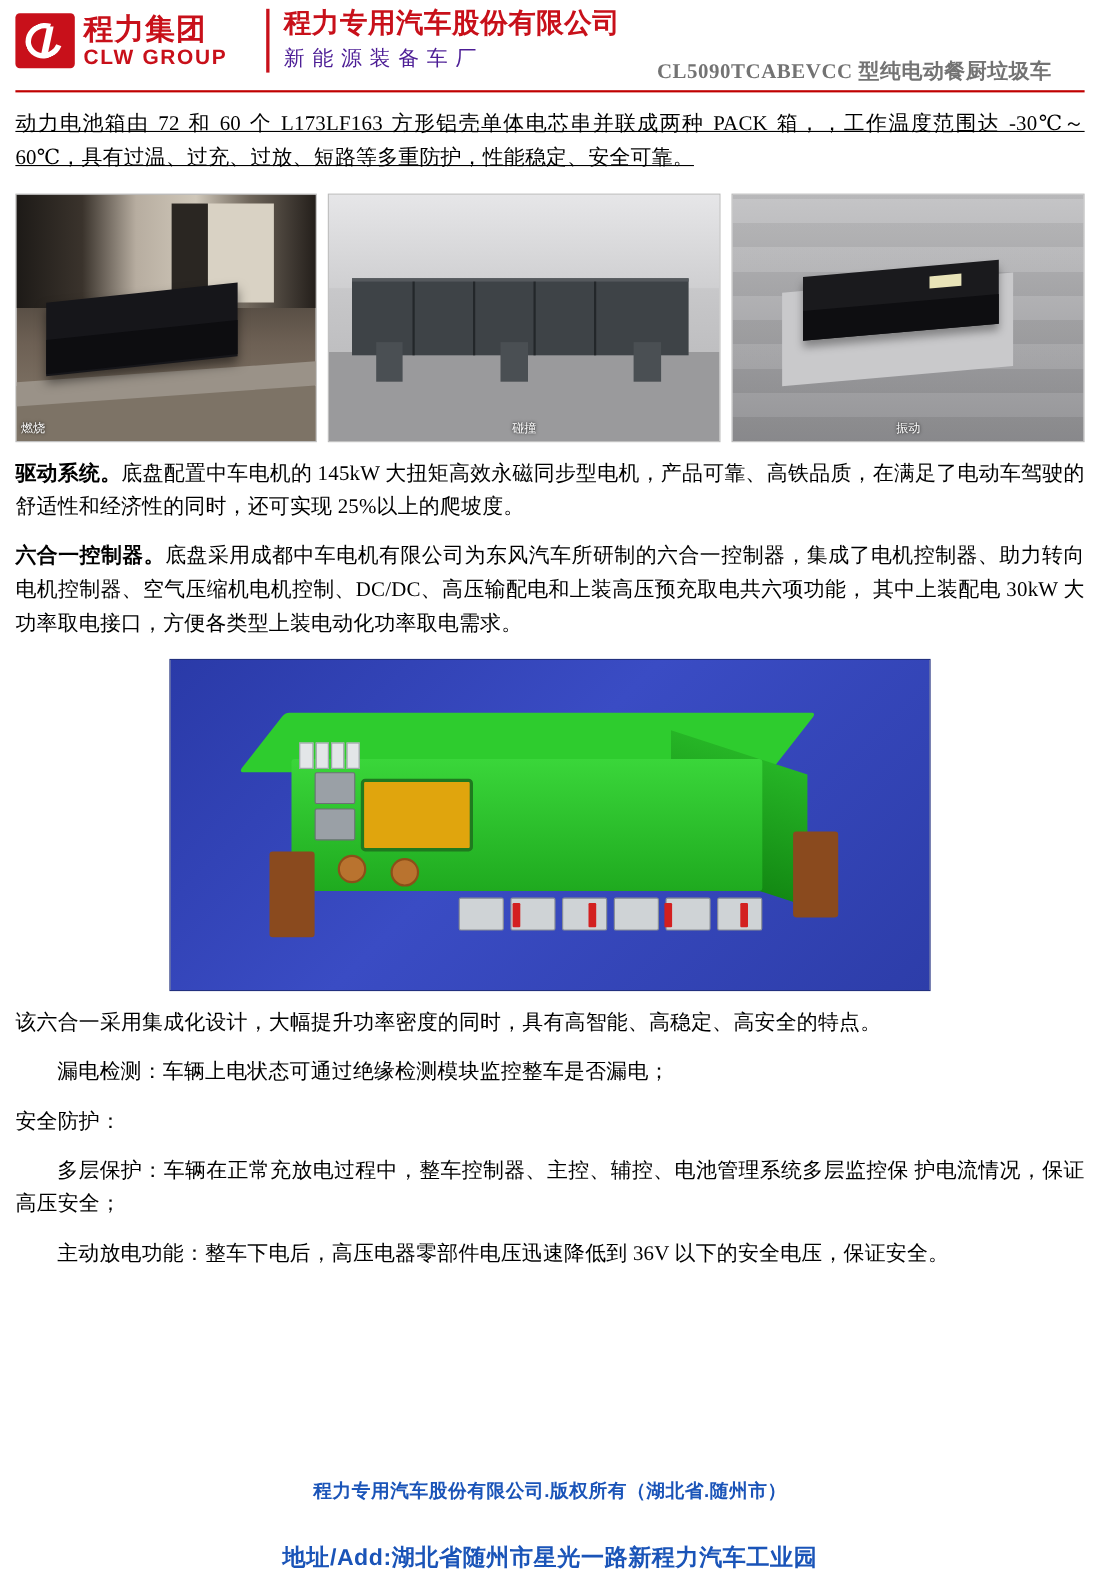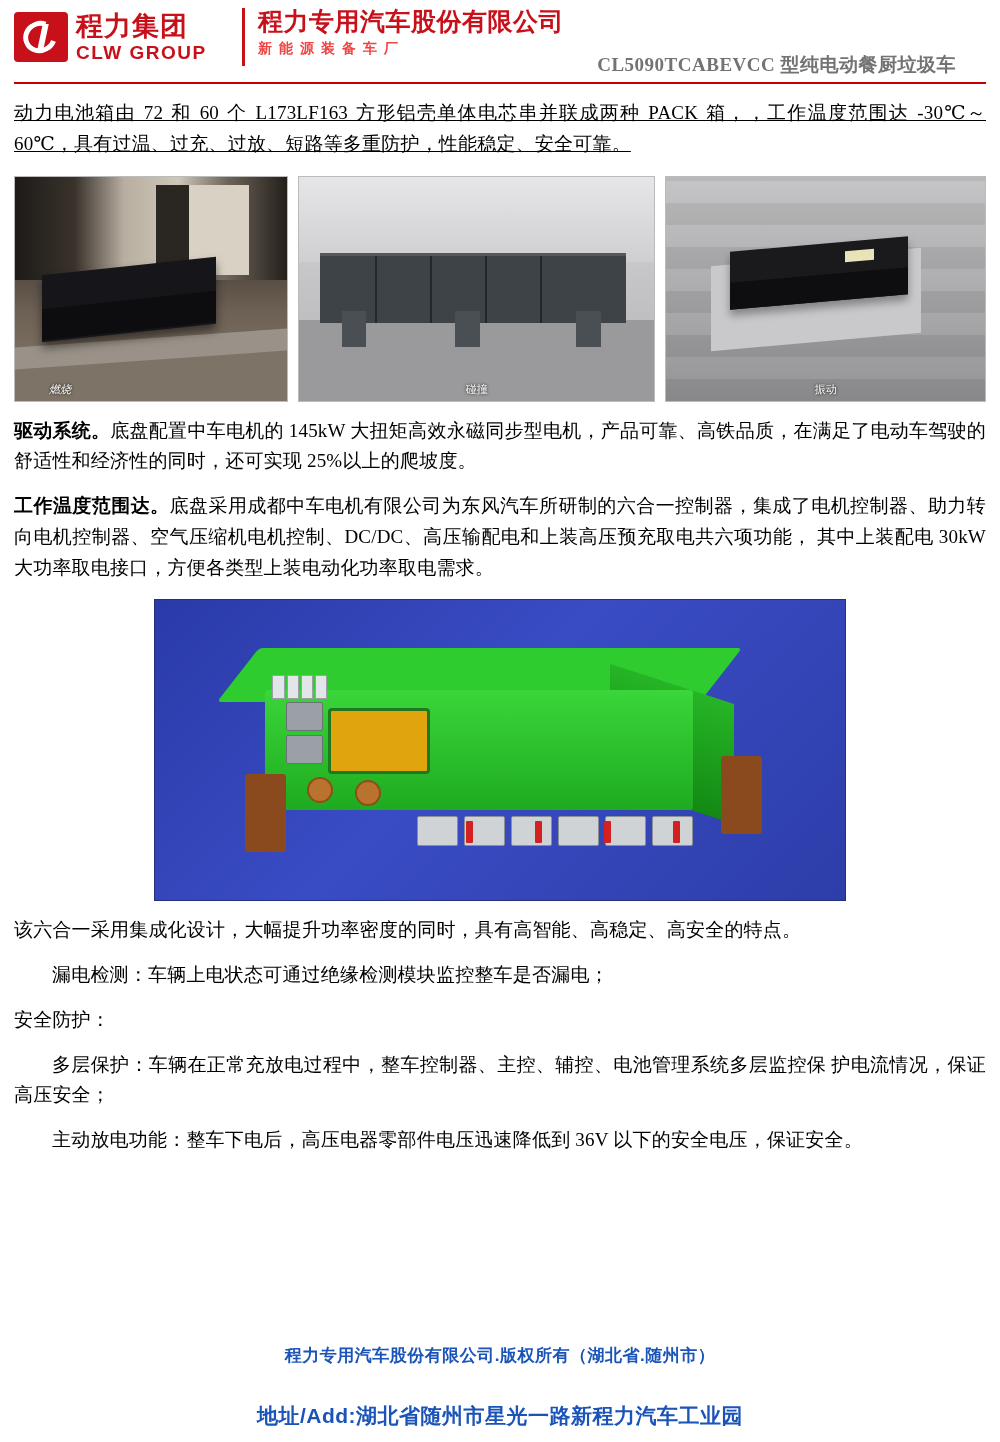--- a/index.html
+++ b/index.html
@@ -99,23 +99,23 @@
   .company-cn {
     font-family: "Liberation Sans", "DejaVu Sans", sans-serif;
     font-size: 25px;
     font-weight: bold;
     color: #c8101a;
     letter-spacing: 0.5px;
     line-height: 1.1;
   }
   .company-sub {
     font-family: "Liberation Sans", "DejaVu Sans", sans-serif;
-    font-size: 14px;
-    font-weight: bold;
-    color: #ef4444;
+    font-size: 19px;
+    font-weight: normal;
+    color: #4c1d95;
     letter-spacing: 7px;
     margin-top: 4px;
   }
   .doc-title {
     position: absolute;
     right: 30px;
     bottom: 4px;
     font-family: "Liberation Serif", "DejaVu Serif", serif;
     font-size: 19px;
     font-weight: bold;
@@ -154,21 +154,21 @@
     position: absolute;
     bottom: 4px;
     left: 50%;
     transform: translateX(-50%);
     color: #ffffff;
     font-size: 11px;
     font-family: "Liberation Sans", "DejaVu Sans", sans-serif;
     text-shadow: 0 0 3px #000;
     white-space: nowrap;
   }
-  .photo .cap.left { left: 34px; transform: none; font-style: italic; }
+  .photo .cap.left { left: 4px; transform: none; }
 
   
   .p1 { width: 282px; height: 226px; background: linear-gradient(180deg,#2b2622 0%, #4a423a 35%, #6d6054 60%, #8a7f70 100%); }
   .p1 .wall { position:absolute; left:0; top:0; width:100%; height:46%; background: linear-gradient(90deg,#1d1a17 0%, #3a332c 22%, #b7ada0 40%, #cfc7b9 60%, #6e655a 78%, #241f1b 100%); }
   .p1 .dooropen { position:absolute; left:52%; top:4%; width:34%; height:40%; background:#d9d2c4; }
   .p1 .dooropen2 { position:absolute; left:52%; top:4%; width:12%; height:40%; background:#2a2622; }
   .p1 .box { position:absolute; left:10%; top:40%; width:64%; height:30%; background:#16161a; transform: skewY(-6deg); box-shadow: 0 6px 10px rgba(0,0,0,.5);}
   .p1 .box2 { position:absolute; left:10%; top:55%; width:64%; height:14%; background:#0d0d10; transform: skewY(-6deg);}
   .p1 .rail { position:absolute; left:0; top:72%; width:100%; height:10%; background:#9a9288; transform: skewY(-4deg); }
   .p1 .floor { position:absolute; left:0; bottom:0; width:100%; height:22%; background:#7d7366; }
@@ -352,21 +352,21 @@
       <div class="label"></div>
       <div class="cap">振动</div>
     </div>
   </div>
 
   <p class="para">
     <span class="lead">驱动系统。</span><span>底盘配置中车电机的 145kW 大扭矩高效永磁同步型电机，产品可靠、高铁品质，在满足了电动车驾驶的舒适性和经济性的同时，还可实现 25%以上的爬坡度。</span>
   </p>
 
   <p class="para">
-    <span class="lead">工作温度范围达。</span><span>底盘采用成都中车电机有限公司为东风汽车所研制的六合一控制器，集成了电机控制器、助力转向电机控制器、空气压缩机电机控制、DC/DC、高压输配电和上装高压预充取电共六项功能， 其中上装配电 30kW 大功率取电接口，方便各类型上装电动化功率取电需求。</span>
+    <span class="lead">六合一控制器。</span><span>底盘采用成都中车电机有限公司为东风汽车所研制的六合一控制器，集成了电机控制器、助力转向电机控制器、空气压缩机电机控制、DC/DC、高压输配电和上装高压预充取电共六项功能， 其中上装配电 30kW 大功率取电接口，方便各类型上装电动化功率取电需求。</span>
   </p>
 
   <div class="render-wrap">
     <div class="render">
       <div class="body-top"></div>
       <div class="body-side"></div>
       <div class="body-front"></div>
       <div class="orange-panel"></div>
       <div class="gray-panel gp1"></div>
       <div class="gray-panel gp2"></div>

